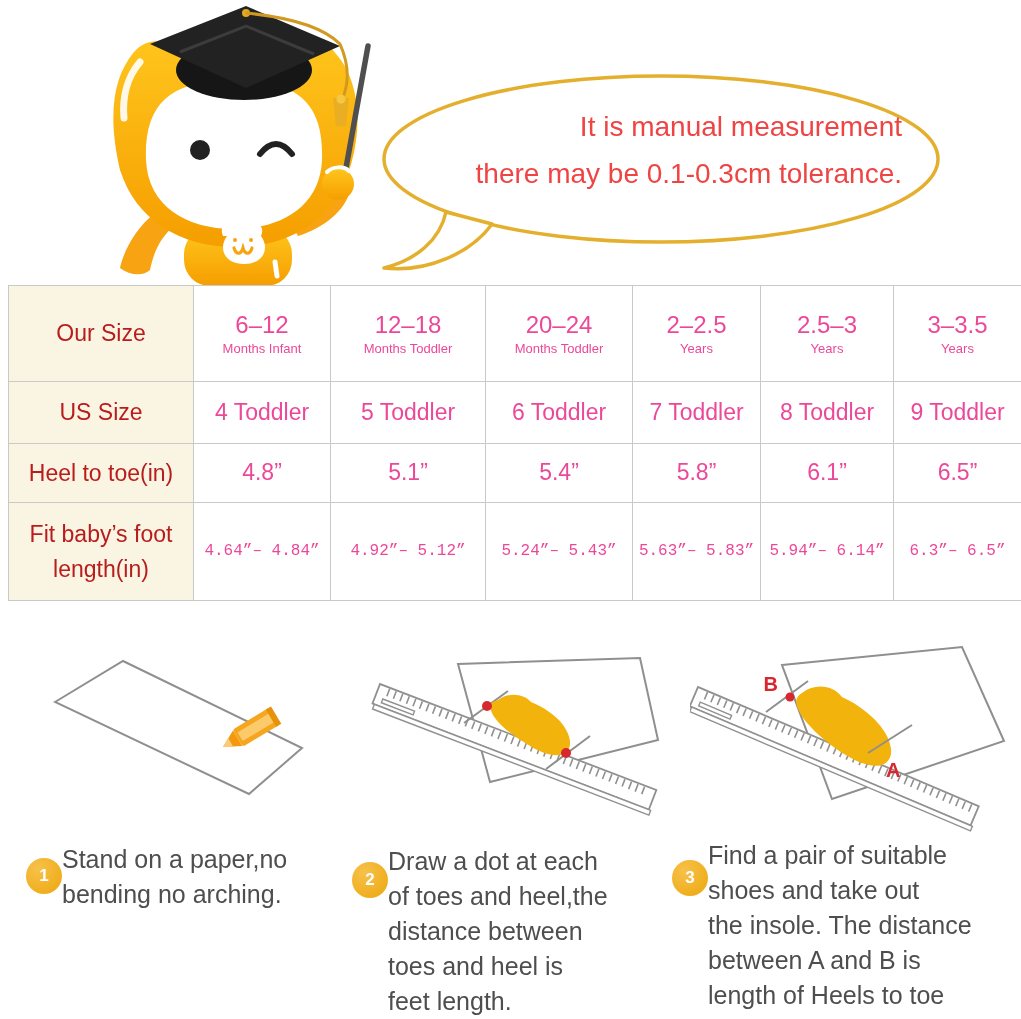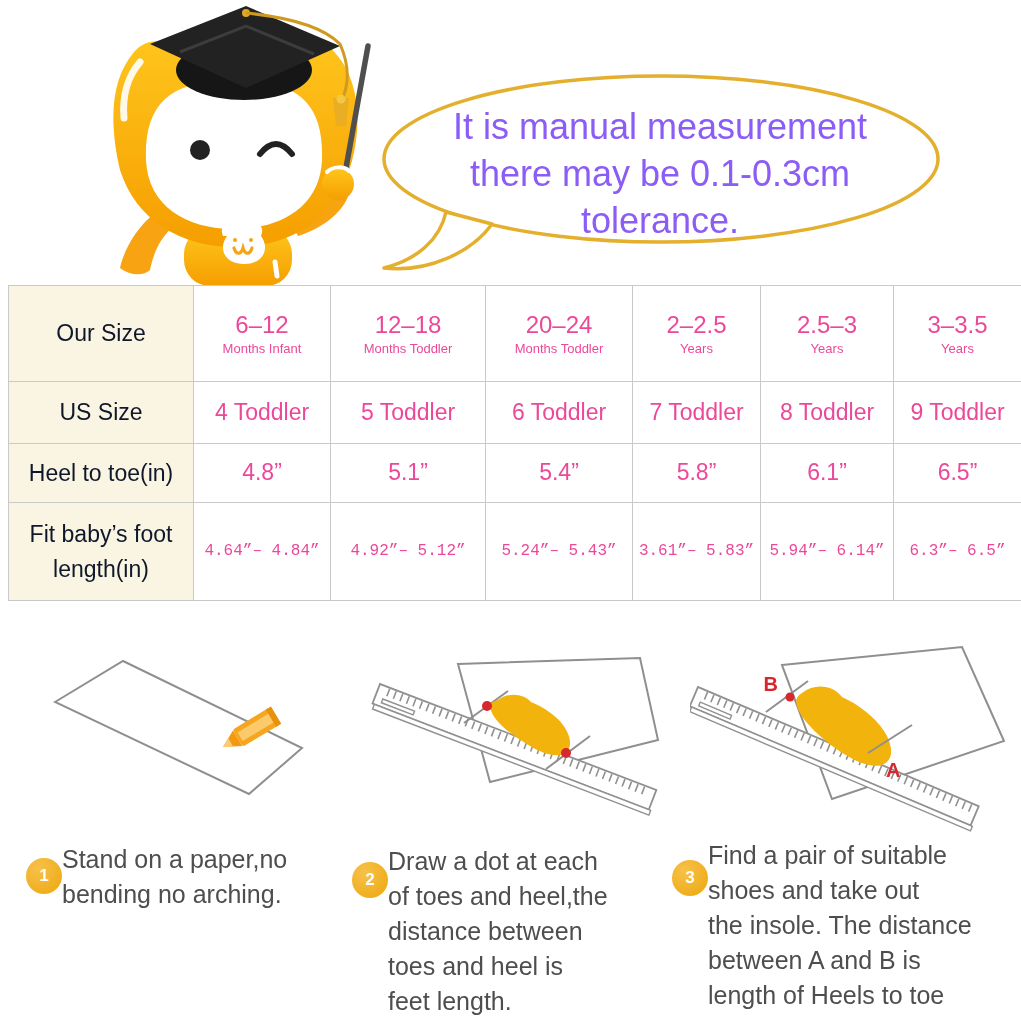--- a/index.html
+++ b/index.html
@@ -1,34 +1,34 @@
 <!DOCTYPE html>
 <html><head>
 <meta charset="utf-8">
 <style>
   html,body{margin:0;padding:0;background:#fff;}
   .canvas{position:relative;width:1021px;height:1019px;background:#fff;overflow:hidden;
           font-family:"Liberation Sans", sans-serif;}
   .abs{position:absolute;}
 
   
-  .bubble-text{position:absolute;left:418px;top:103px;width:484px;text-align:center;
-               font-size:36px;line-height:47px;color:#8b5cf6;white-space:pre-line;}
+  .bubble-text{position:absolute;left:418px;top:103px;width:484px;text-align:right;
+               font-size:28px;line-height:47px;color:#ef4444;white-space:pre-line;}
 
   
   .size-table{position:absolute;left:8px;top:285px;width:1013px;display:grid;
               grid-template-columns:185px 137px 155px 147px 128px 133px 128px;
               grid-template-rows:96px 62px 59px 98px;
               border-top:1px solid #c9c9c9;border-left:1px solid #c9c9c9;box-sizing:border-box;}
   .cell{border-right:1px solid #c9c9c9;border-bottom:1px solid #c9c9c9;box-sizing:border-box;
         display:flex;flex-direction:column;align-items:center;justify-content:center;
         color:#ec4899;font-size:23px;text-align:center;line-height:1.3;}
   .cell .main{font-size:24px;}
   .cell .sub{font-size:13px;margin-top:1px;}
-  .cell.head{background:#faf5e2;color:#0f172a;white-space:pre-line;line-height:1.5;}
+  .cell.head{background:#faf5e2;color:#b91c1c;white-space:pre-line;line-height:1.5;}
   .cell.range{font-size:16px;font-family:Liberation Mono, monospace;}
 
   
   .step{position:absolute;display:flex;color:#4e4e4e;}
   .step-num{width:36px;height:36px;border-radius:50%;flex:0 0 36px;
             background:radial-gradient(circle at 35% 30%, #f7c14a, #efae1d 72%);
             color:#fff;font-size:17px;font-weight:bold;
             display:flex;align-items:center;justify-content:center;}
   .step-text{font-size:25px;line-height:35px;white-space:pre;}
 </style>
@@ -125,21 +125,21 @@
     <div class="cell">5.4”</div>
     <div class="cell">5.8”</div>
     <div class="cell">6.1”</div>
     <div class="cell">6.5”</div>
 
     <div class="cell head">Fit baby’s foot
 length(in)</div>
     <div class="cell range">4.64”– 4.84”</div>
     <div class="cell range">4.92”– 5.12”</div>
     <div class="cell range">5.24”– 5.43”</div>
-    <div class="cell range">3.61”– 5.83”</div>
+    <div class="cell range">5.63”– 5.83”</div>
     <div class="cell range">5.94”– 6.14”</div>
     <div class="cell range">6.3”– 6.5”</div>
   </div>
 
   <svg class="abs" style="left:0px;top:640px" width="360" height="200" viewBox="0 0 360 200" aria-hidden="true">
     <polygon points="55,62 123,21 302,108 249,154" fill="#ffffff" stroke="#8f8f8f" stroke-width="2"></polygon>
     <g transform="translate(223,107) rotate(-31)">
       <polygon points="0,0 17,-9 17,9" fill="#F2990F"></polygon>
       <polygon points="0,0 9,-5 9,5" fill="#FBCB7A"></polygon>
       <rect x="17" y="-10" width="44" height="20" rx="3" fill="#F6A61E"></rect>

